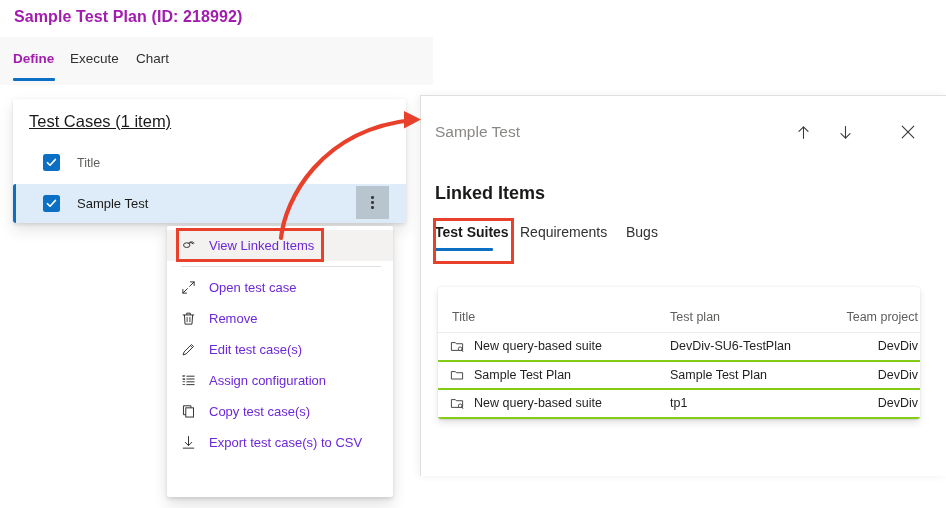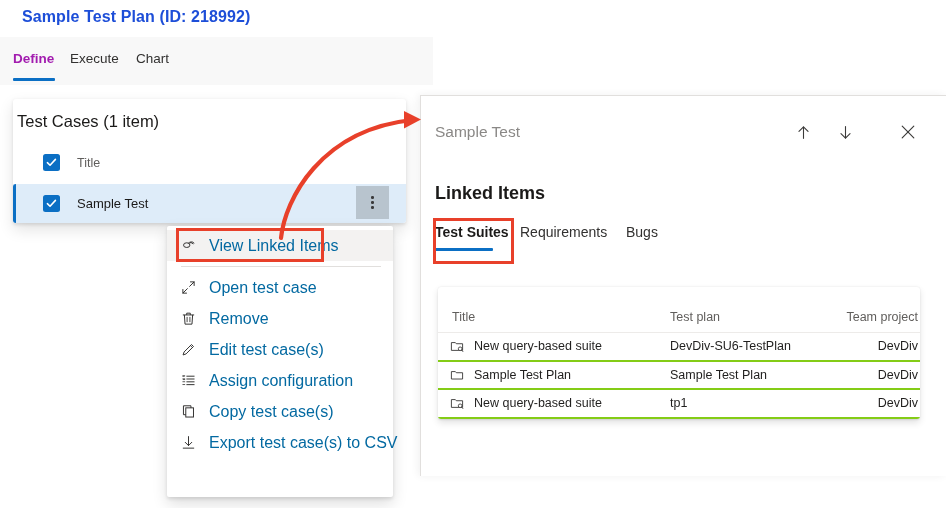--- a/index.html
+++ b/index.html
@@ -17,23 +17,22 @@
     -webkit-font-smoothing: antialiased;
   }
 
   
   #page-title {
     position: absolute;
     left: 14px;
     top: 8px;
     font-size: 16px;
     font-weight: bold;
-    color: #1d4ed8;
+    color: #a21caf;
     letter-spacing: .1px;
-    margin-left: 8px;
   }
 
   
   #tabbar {
     position: absolute;
     left: 0;
     top: 37px;
     width: 433px;
     height: 48px;
     background: #f8f8f8;
@@ -66,24 +65,25 @@
     left: 13px;
     top: 99px;
     width: 393px;
     height: 124px;
     background: #ffffff;
     border-radius: 3px;
     box-shadow: 0 1.2px 3.6px rgba(0,0,0,.10), 0 6.4px 14.4px rgba(0,0,0,.11);
   }
   #testcases-heading {
     position: absolute;
-    left: 4px;
+    left: 16px;
     top: 13px;
     font-size: 16.5px;
     color: #1b1a19;
+    text-decoration: underline;
   }
   .tc-row {
     position: absolute;
     left: 0;
     width: 393px;
     height: 39px;
     display: flex;
     align-items: center;
   }
   .tc-row.header-row { top: 44px; }
@@ -156,22 +156,22 @@
     box-shadow: 0 1.2px 3.6px rgba(0,0,0,.11), 0 6.4px 14.4px rgba(0,0,0,.13);
     padding-top: 4px;
     box-sizing: border-box;
   }
   .menu-item {
     position: relative;
     height: 31px;
     display: flex;
     align-items: center;
     cursor: pointer;
-    font-size: 16px;
-    color: #0369a1;
+    font-size: 13px;
+    color: #6d28d9;
   }
   .menu-item .mi-icon {
     width: 42px;
     display: flex;
     align-items: center;
     justify-content: center;
     flex: 0 0 42px;
     color: #323130;
   }
   .menu-item .mi-label { white-space: nowrap; }

